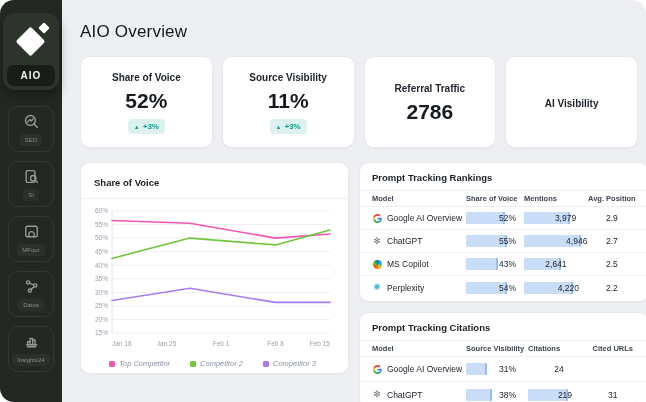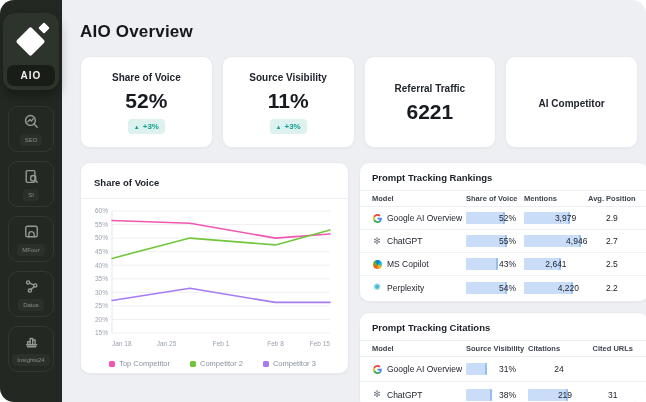--- a/index.html
+++ b/index.html
@@ -44,21 +44,21 @@
     cursor: pointer;
   }
   .nav-item svg { display: block; }
   .nav-label {
     background: #2b312a; color: #868e83; font-size: 6px; line-height: 1;
     padding: 3px 5px; border-radius: 4px; white-space: nowrap;
   }
 
   
   .main { margin-left: 62px; padding: 16px 8px 0 18px; }
-  .page-title { font-size: 17px; font-weight: bold; color: #14171c; margin-top: 6px; letter-spacing: .2px; }
+  .page-title { font-size: 17px; font-weight: normal; color: #14171c; margin-top: 6px; letter-spacing: .2px; }
 
   .card {
     background: #ffffff; border: 1px solid #e8eaee; border-radius: 10px;
     box-shadow: 0 1px 2px rgba(20,25,40,0.04);
   }
 
   .stats-row { display: grid; grid-template-columns: repeat(4, 1fr); gap: 9px; margin-top: 14px; }
   .stat-card { height: 92px; display: flex; flex-direction: column; align-items: center; justify-content: center; gap: 6px; padding-top: 2px; }
   .stat-label { font-size: 10px; font-weight: bold; color: #21262e; }
   .stat-value { font-size: 21px; font-weight: bold; color: #171b21; }
@@ -77,21 +77,21 @@
   .content-row { display: grid; grid-template-columns: 269px 1fr; gap: 10px; margin-top: 14px; align-items: start; }
 
   
   .chart-card { height: 212px; overflow: hidden; }
   .chart-head { padding: 9px 13px 8px; border-bottom: 1px solid #eef0f3; }
   .card-title { font-size: 9.5px; font-weight: bold; color: #1b2027; }
   .chart-body { padding: 4px 8px 0 4px; }
   .legend { display: flex; justify-content: center; gap: 20px; margin-top: 2px; }
   .legend-item { display: flex; align-items: center; gap: 4px; cursor: pointer; }
   .legend-swatch { width: 6px; height: 6px; border-radius: 1.5px; }
-  .legend-text { font-size: 7.5px; color: #8a92a0; }
+  .legend-text { font-size: 7.5px; color: #8a92a0; font-style: italic; }
 
   
   .table-card { padding-bottom: 2px; }
   .table-title { padding: 9px 12px 7px; }
   .thead, .trow { display: grid; align-items: center; padding: 0 12px; }
   .rankings .thead, .rankings .trow { grid-template-columns: 94px 58px 64px 1fr; }
   .citations .thead, .citations .trow { grid-template-columns: 94px 62px 62px 1fr; }
   .thead {
     height: 17px; border-top: 1px solid #eceef2; border-bottom: 1px solid #eceef2;
     font-size: 7.5px; font-weight: bold; color: #3e4550; white-space: nowrap;
@@ -207,24 +207,24 @@
       <div class="card stat-card">
         <div class="stat-label">Source Visibility</div>
         <div class="stat-value">11%</div>
         <div class="stat-badge">
           <span class="tri-up">▲</span>
           <span>+3%</span>
         </div>
       </div>
       <div class="card stat-card">
         <div class="stat-label">Referral Traffic</div>
-        <div class="stat-value">6221</div>
+        <div class="stat-value">2786</div>
       </div>
       <div class="card stat-card">
-        <div class="stat-label">AI Competitor</div>
+        <div class="stat-label">AI Visibility</div>
       </div>
     </div>
 
     <div class="content-row">
 
       <div class="card chart-card">
         <div class="chart-head">
           <span class="card-title">Share of Voice</span>
         </div>
         <div class="chart-body">

